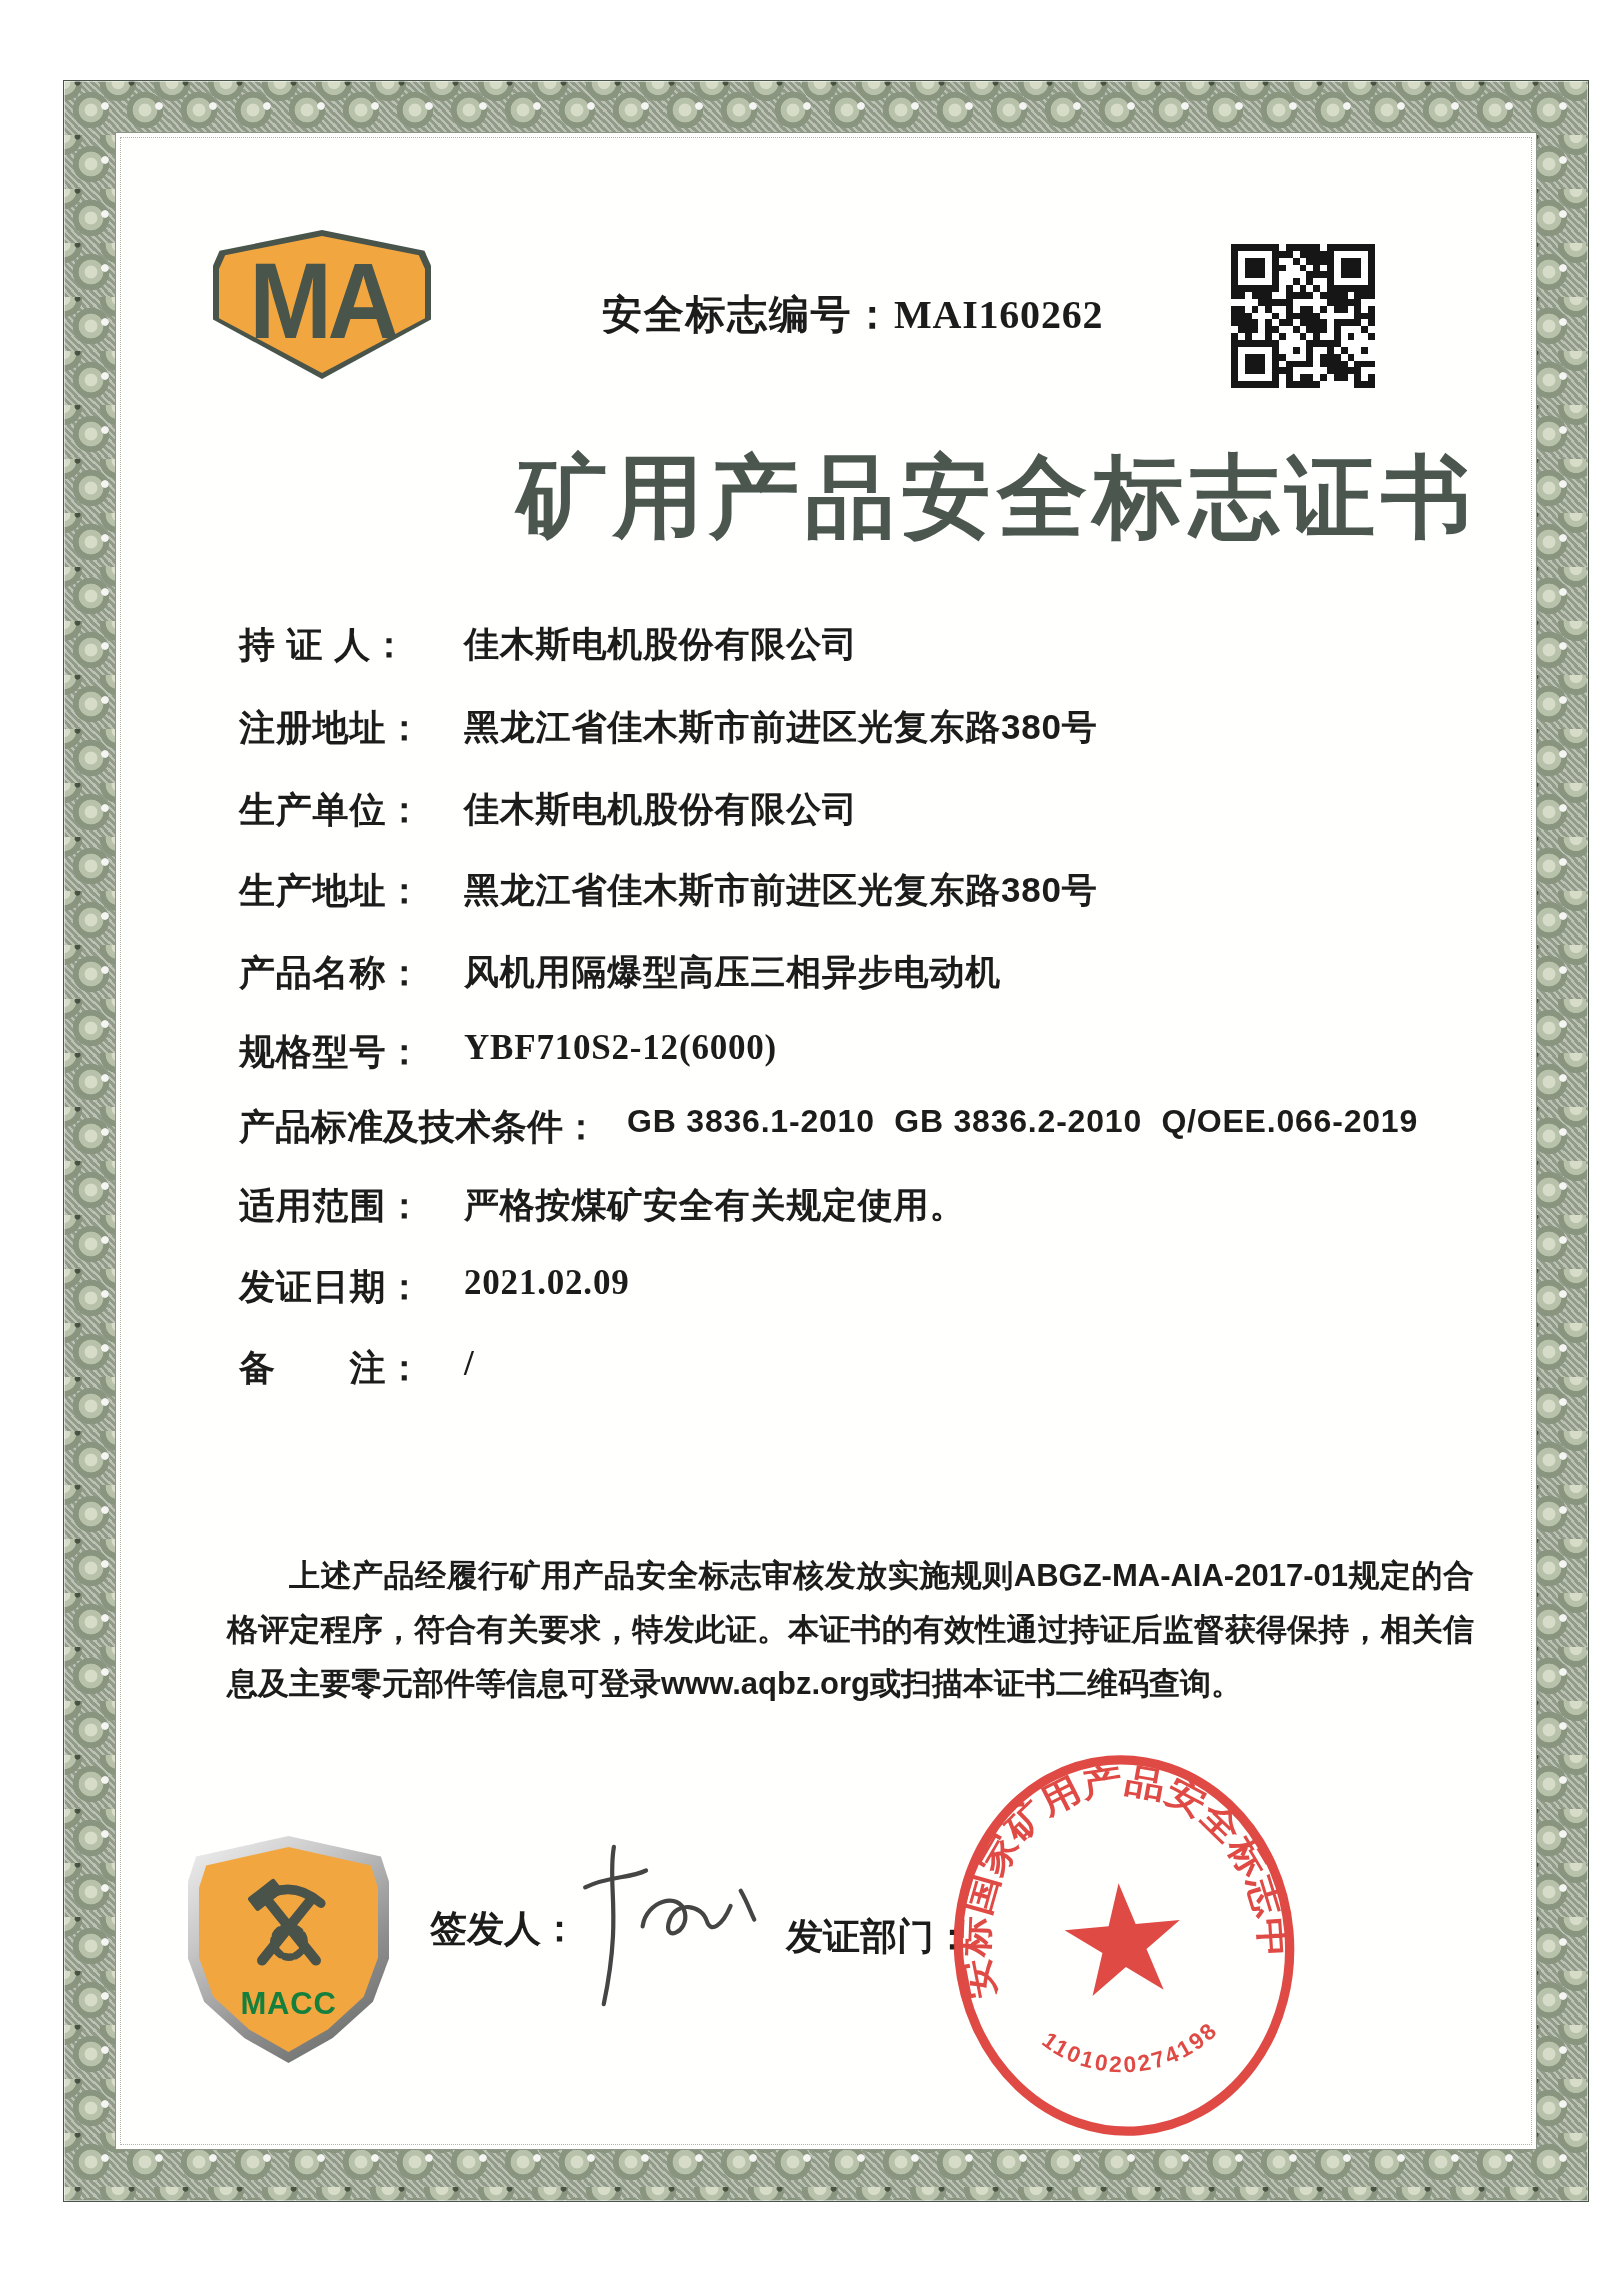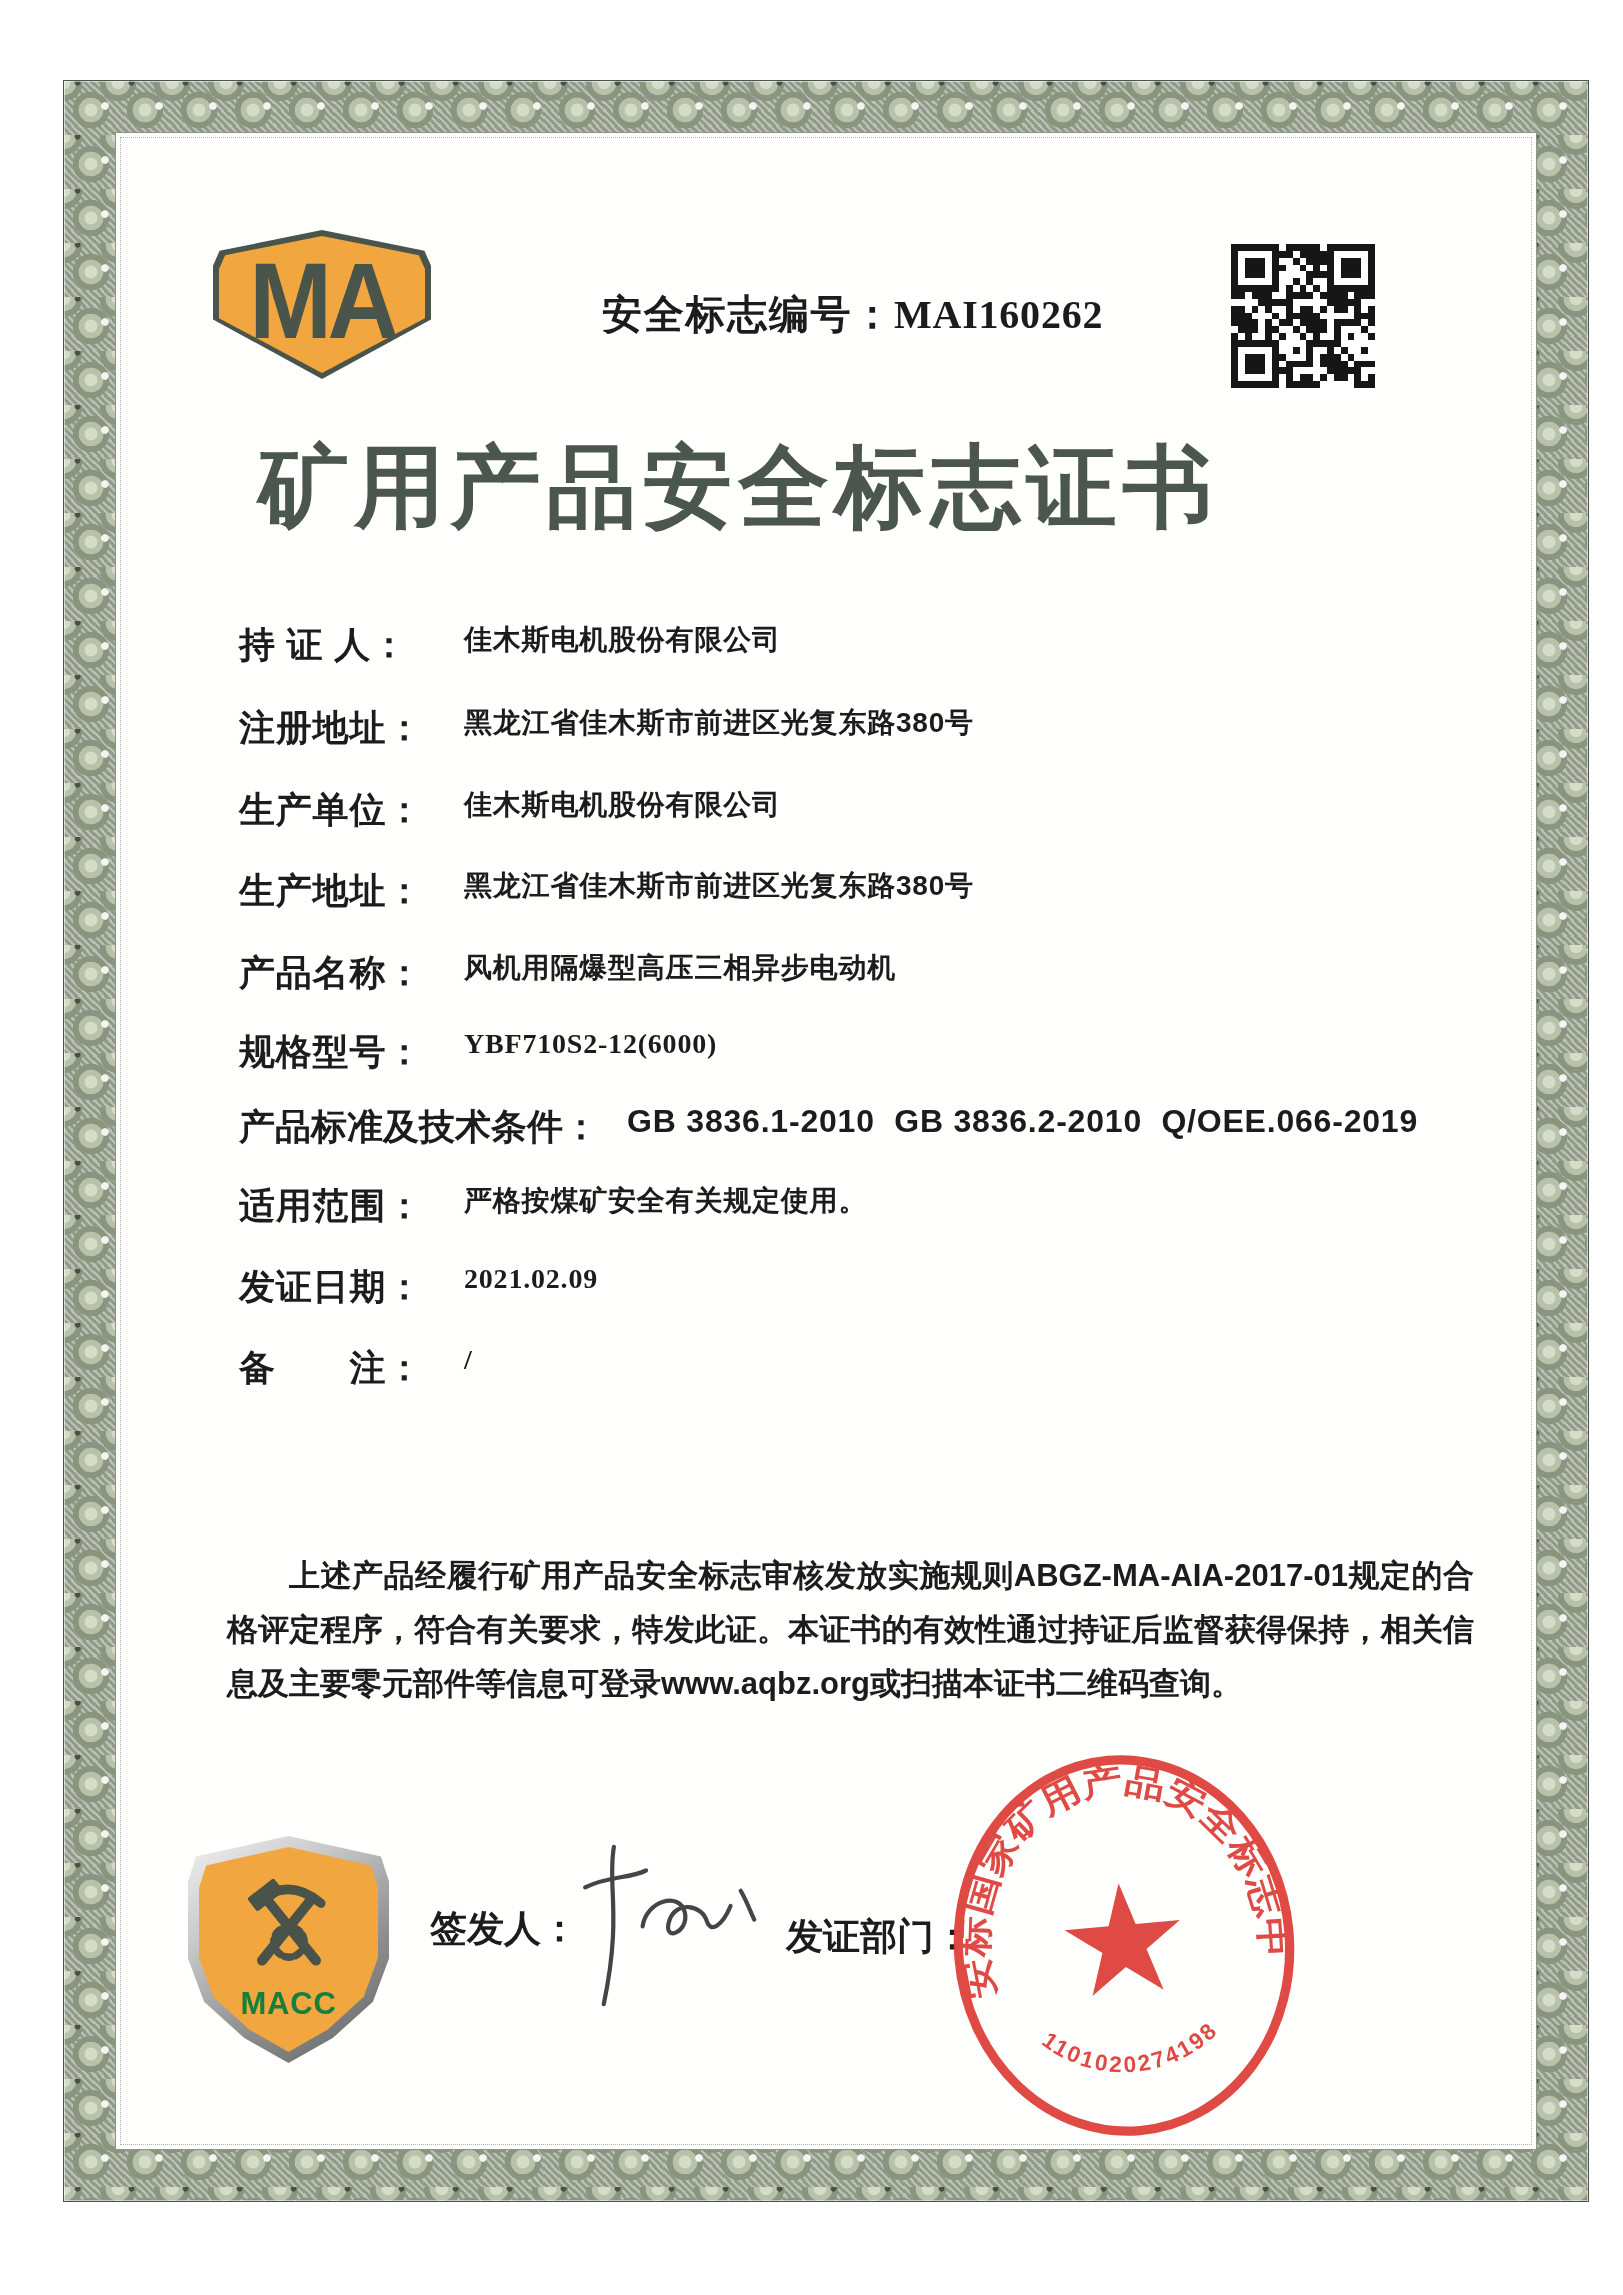--- a/index.html
+++ b/index.html
@@ -39,27 +39,27 @@
   
   .safety-line{position:absolute;left:602px;top:287px;font-size:40px;white-space:nowrap;}
   .safety-label{font-weight:bold;letter-spacing:1.7px;}
   .safety-value{font-family:"Liberation Serif",serif;font-weight:600;letter-spacing:0.8px;}
   
   .qr{position:absolute;left:1231px;top:244px;width:144px;height:144px;display:grid;
     grid-template-columns:repeat(21,1fr);grid-template-rows:repeat(21,1fr);background:#fff;}
   .qr div{background:transparent;}
   .qr div.d{background:#161616;}
   
-  .title{position:absolute;left:0;width:1477px;top:427px;text-align:center;
+  .title{position:absolute;left:0;width:1477px;top:437px;text-align:right;
     font-family:"Liberation Serif",serif;font-weight:bold;font-size:90px;
     color:#4b564f;letter-spacing:6px;}
   
   .row{position:absolute;left:239px;width:1234px;white-space:nowrap;}
   .flabel{display:inline-block;width:225px;font-weight:bold;font-size:36px;letter-spacing:0.8px;vertical-align:top;}
-  .fvalue{display:inline-block;font-weight:bold;font-size:28px;letter-spacing:0.8px;white-space:pre-wrap;vertical-align:top;}
+  .fvalue{display:inline-block;font-weight:bold;font-size:35px;letter-spacing:0.8px;white-space:pre-wrap;vertical-align:top;}
   .row.wide .flabel{width:auto;margin-right:28px;letter-spacing:0;}
   .row.wide .fvalue{font-size:32px;}
   .pair2{position:absolute;left:637px;top:0;}
   .pair2 .flabel{width:203px;}
   .num{font-family:"Liberation Serif",serif;font-weight:600;}
   
   .statement{position:absolute;left:227px;top:1549px;width:1247px;
     font-size:31px;font-weight:600;line-height:54px;text-align:justify;text-indent:2em;}
   
   .shield{position:absolute;left:188px;top:1836px;width:201px;height:227px;}

